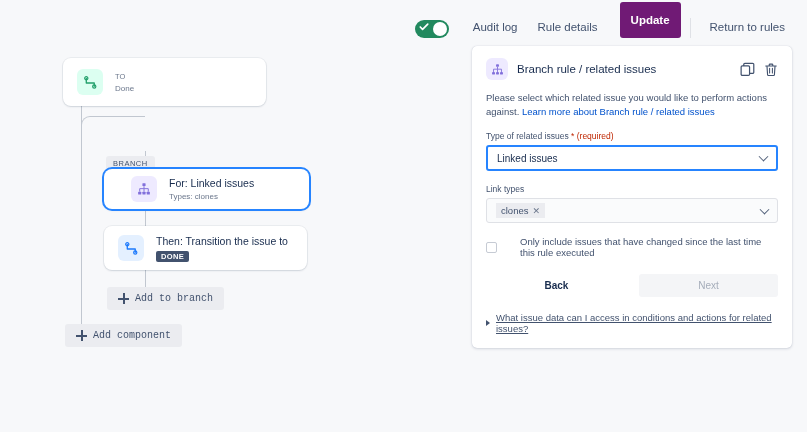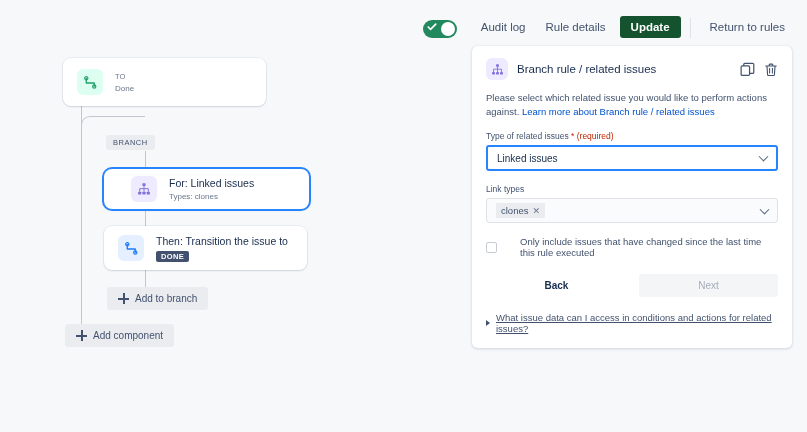--- a/index.html
+++ b/index.html
@@ -28,23 +28,23 @@
   }
   .toggle .knob {
     position: absolute; right: 2px; top: 2px; width: 14px; height: 14px;
     border-radius: 50%; background: #ffffff;
   }
   .navlink {
     font-size: 11.5px; color: #42526e; padding: 5px 10px;
     border-radius: 3px; white-space: nowrap;
   }
   .btn-update {
-    font-size: 11.5px; color: #ffffff; background: #14532d;
-    padding: 5px 11px; border-radius: 3px; font-weight: 600;
-    white-space: nowrap; margin-left: 4px;
+    font-size: 11.5px; color: #ffffff; background: #701a75;
+    padding: 12px 11px; border-radius: 3px; font-weight: 600;
+    white-space: nowrap; margin-left: 12px;
   }
   .divider-v {
     width: 1px; height: 20px; background: #dfe1e6; margin: 0 9px;
   }
 
   
   .canvas { position: absolute; top: 38px; left: 0; width: 470px; height: 394px; }
 
   .node {
     position: absolute; background: #ffffff; border-radius: 8px;
@@ -74,21 +74,21 @@
   }
 
   .pill {
     position: absolute; background: #ebecf0; color: #42526e;
     font-size: 7.5px; letter-spacing: .5px; padding: 3px 7px;
     border-radius: 3px; white-space: nowrap;
   }
   .addbtn {
     position: absolute; background: #ebecf0; color: #42526e;
     font-size: 10px; padding: 6px 11px; border-radius: 3px;
-    display: flex; align-items: center; gap: 6px; white-space: nowrap;
+    display: flex; align-items: center; gap: 6px; white-space: nowrap; font-family: Liberation Mono, monospace;
   }
   .plus {
     display: inline-block; width: 11px; height: 11px; position: relative;
   }
   .plus::before, .plus::after {
     content: ""; position: absolute; background: #42526e;
   }
   .plus::before { left: 0; top: 5px; width: 11px; height: 1.5px; }
   .plus::after { top: 0; left: 5px; height: 11px; width: 1.5px; }
 
@@ -200,21 +200,21 @@
           <circle cx="3.5" cy="3.5" r="1.7" fill="none" stroke="#22a06b" stroke-width="1.3"></circle>
           <circle cx="12" cy="12.3" r="1.7" fill="none" stroke="#22a06b" stroke-width="1.3"></circle>
         </svg>
       </div>
       <div class="node-text">
         <div class="node-sub small-caps">TO</div>
         <div class="node-sub">Done</div>
       </div>
     </div>
 
-    <div class="pill" style="left:106px; top:97px;">BRANCH</div>
+    <div class="pill" style="left:106px; top:118px;">BRANCH</div>
 
     <div class="node selected" style="left:104px; top:131px; width:205px; height:40px;padding-left:27px;">
       <div class="node-icon ic-purple">
         <svg width="14" height="14" viewBox="0 0 16 16">
           <rect x="6.2" y="1.5" width="3.6" height="3.2" rx="0.6" fill="#8270db"></rect>
           <rect x="1.3" y="11" width="3.6" height="3.2" rx="0.6" fill="#8270db"></rect>
           <rect x="6.2" y="11" width="3.6" height="3.2" rx="0.6" fill="#8270db"></rect>
           <rect x="11.1" y="11" width="3.6" height="3.2" rx="0.6" fill="#8270db"></rect>
           <path d="M8 4.7 L8 7.6 M3.1 11 L3.1 7.6 L12.9 7.6 L12.9 11 M8 7.6 L8 11" stroke="#8270db" stroke-width="1.1" fill="none"></path>
         </svg>

